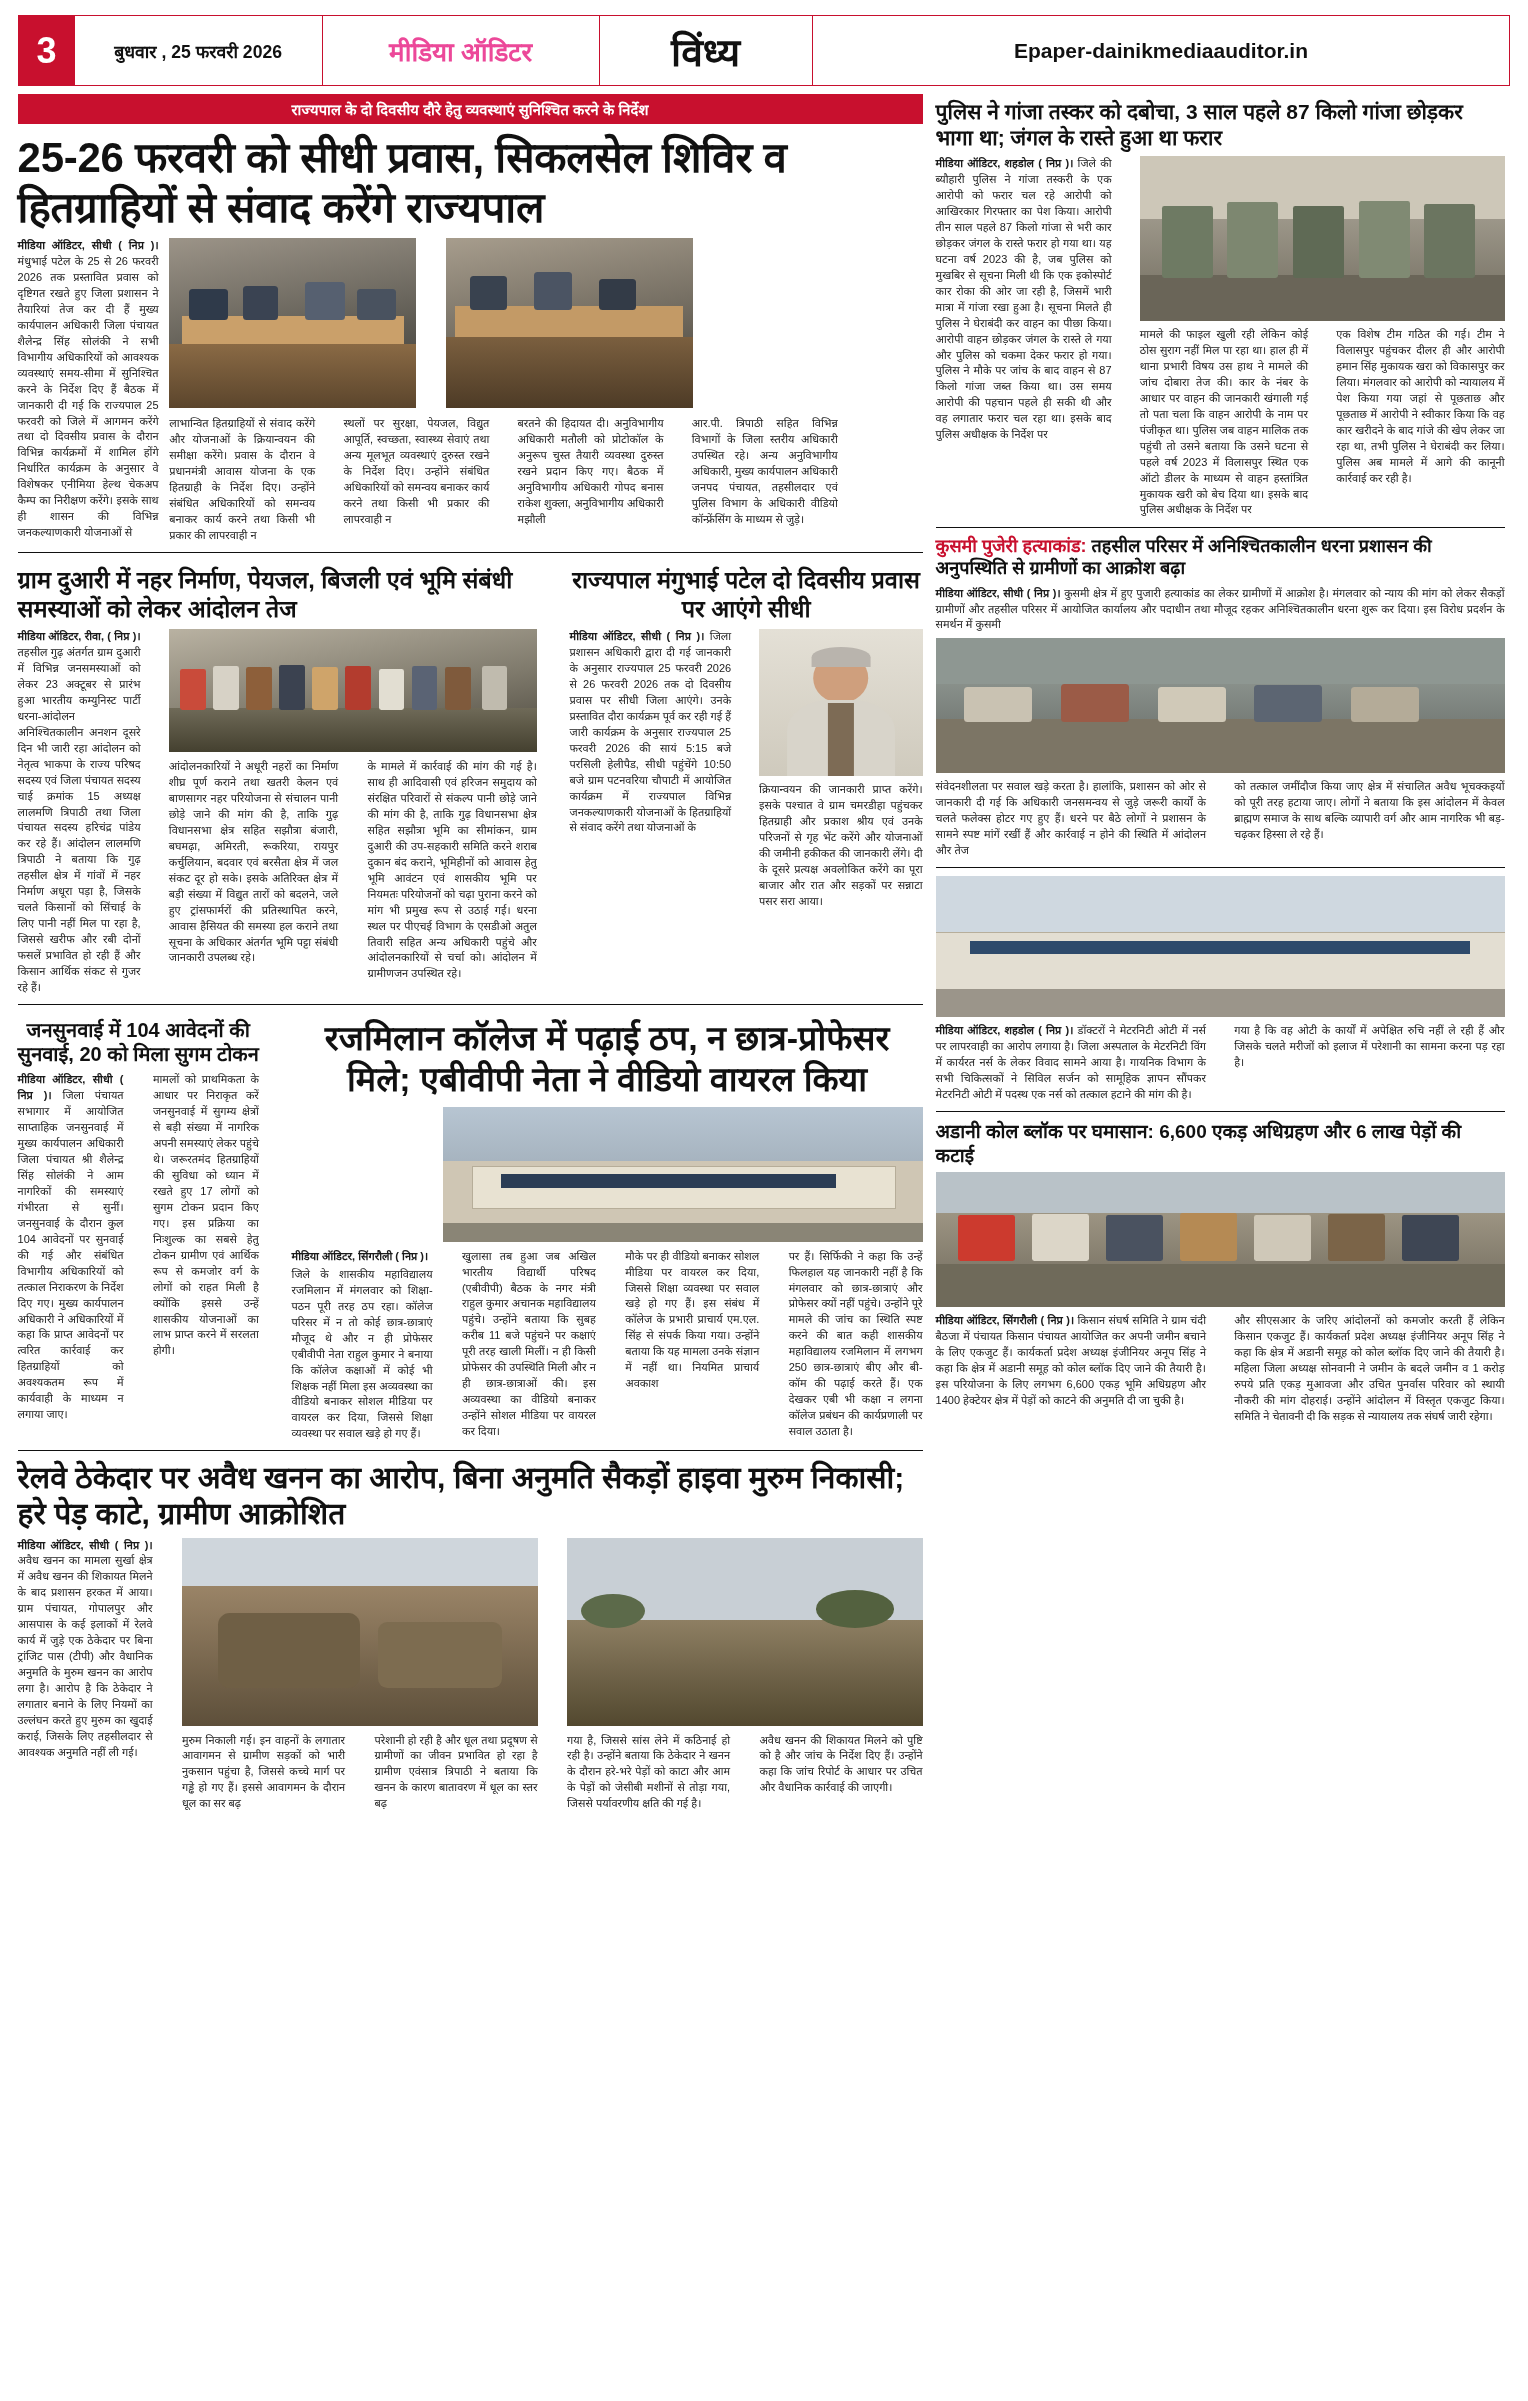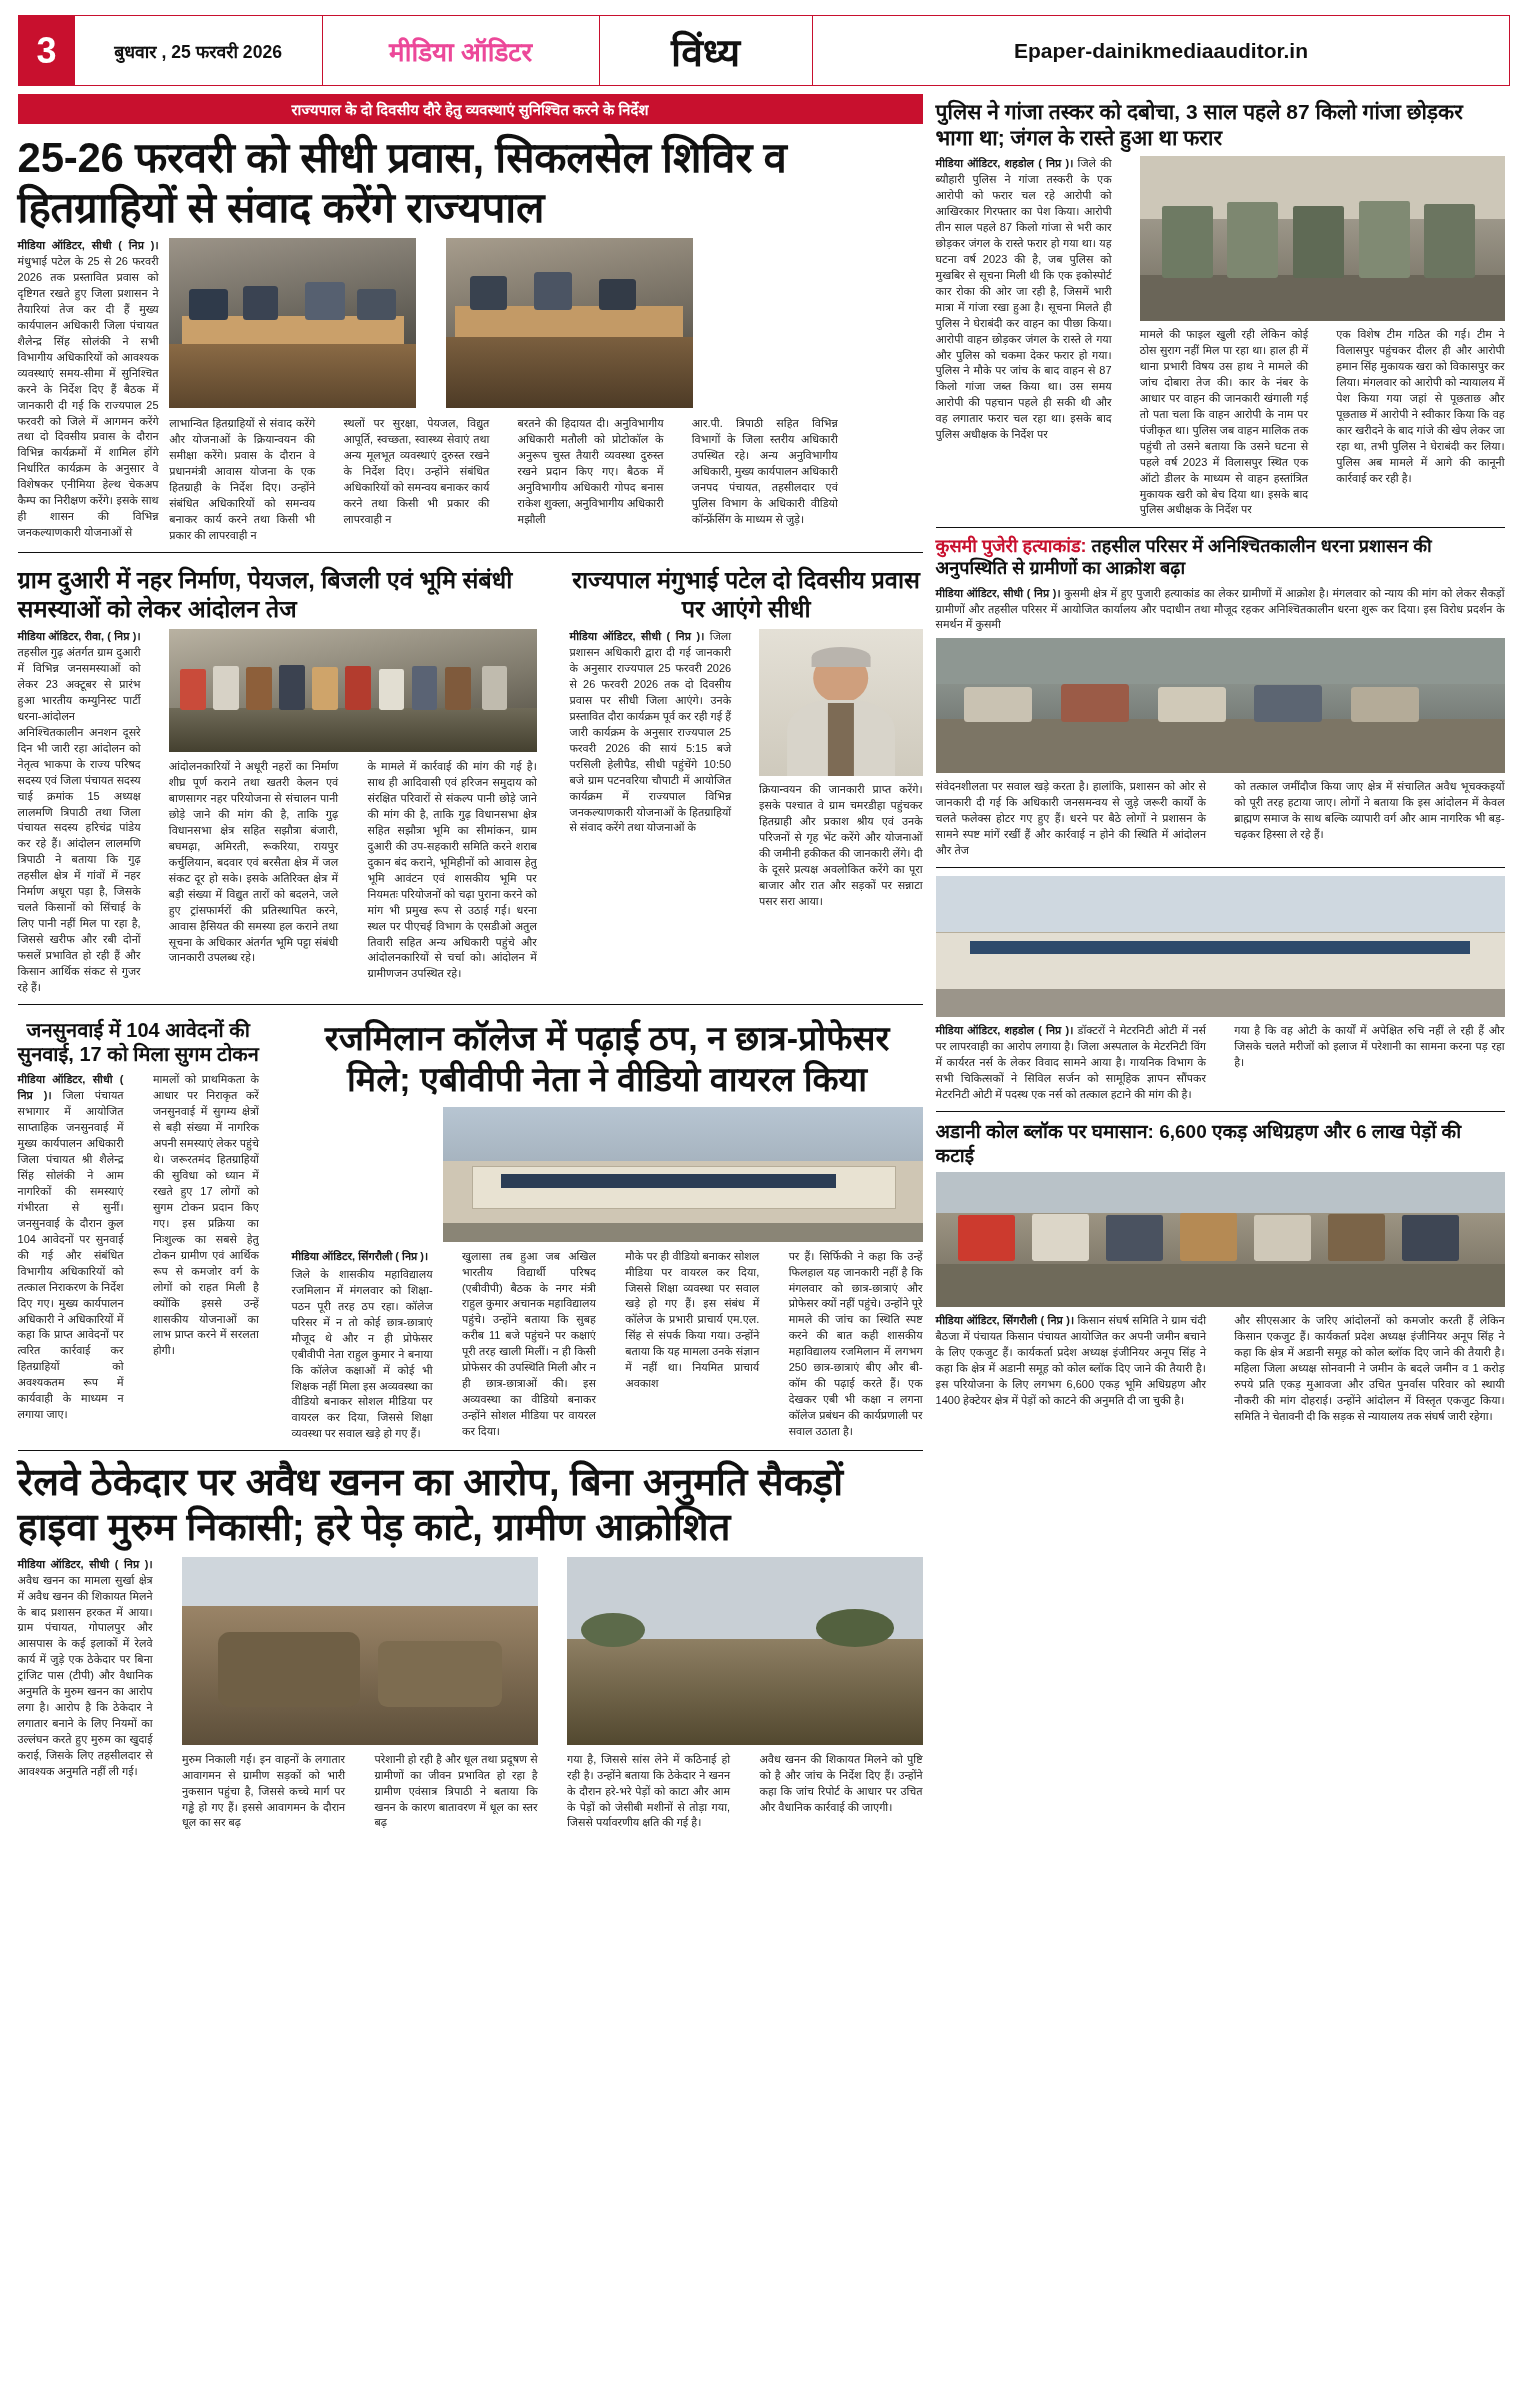--- a/index.html
+++ b/index.html
@@ -146,21 +146,21 @@
               <div class="txt" style="margin-top:5.9px;">क्रियान्वयन की जानकारी प्राप्त करेंगे। इसके पश्चात वे ग्राम चमरडीहा पहुंचकर हितग्राही और प्रकाश श्रीय एवं उनके परिजनों से गृह भेंट करेंगे और योजनाओं की जमीनी हकीकत की जानकारी लेंगे। दी के दूसरे प्रत्यक्ष अवलोकित करेंगे का पूरा बाजार और रात और सड़कों पर सन्नाटा पसर सरा आया।</div>
             </div>
           </div>
         </div>
       </div>
 
       <div class="rule"></div>
 
       <div class="flexrow">
         <div style="width:247px;">
-          <h2 class="hd" style="text-align:center;font-size:20px;">जनसुनवाई में 104 आवेदनों की सुनवाई, 17 को मिला सुगम टोकन</h2>
+          <h2 class="hd" style="text-align:center;font-size:20px;">जनसुनवाई में 104 आवेदनों की सुनवाई, 20 को मिला सुगम टोकन</h2>
           <div class="flexrow">
             <div style="flex:1;" class="txt">
               <span class="byline">मीडिया ऑडिटर, सीधी ( निप्र )।</span>
               <span>जिला पंचायत सभागार में आयोजित साप्ताहिक जनसुनवाई में मुख्य कार्यपालन अधिकारी जिला पंचायत श्री शैलेन्द्र सिंह सोलंकी ने आम नागरिकों की समस्याएं गंभीरता से सुनीं। जनसुनवाई के दौरान कुल 104 आवेदनों पर सुनवाई की गई और संबंधित विभागीय अधिकारियों को तत्काल निराकरण के निर्देश दिए गए। मुख्य कार्यपालन अधिकारी ने अधिकारियों में कहा कि प्राप्त आवेदनों पर त्वरित कार्रवाई कर हितग्राहियों को अवश्यकतम रूप में कार्यवाही के माध्यम न लगाया जाए।</span>
             </div>
             <div style="width:8.2px;"></div>
             <div style="flex:1;" class="txt">मामलों को प्राथमिकता के आधार पर निराकृत करें जनसुनवाई में सुगम्य क्षेत्रों से बड़ी संख्या में नागरिक अपनी समस्याएं लेकर पहुंचे थे। जरूरतमंद हितग्राहियों की सुविधा को ध्यान में रखते हुए 17 लोगों को सुगम टोकन प्रदान किए गए। इस प्रक्रिया का निःशुल्क का सबसे हेतु टोकन ग्रामीण एवं आर्थिक रूप से कमजोर वर्ग के लोगों को राहत मिली है क्योंकि इससे उन्हें शासकीय योजनाओं का लाभ प्राप्त करने में सरलता होगी।</div>
           </div>
         </div>
         <div style="width:11.8px;"></div>
@@ -188,21 +188,21 @@
             <div style="flex:1;" class="txt">मौके पर ही वीडियो बनाकर सोशल मीडिया पर वायरल कर दिया, जिससे शिक्षा व्यवस्था पर सवाल खड़े हो गए हैं। इस संबंध में कॉलेज के प्रभारी प्राचार्य एम.एल. सिंह से संपर्क किया गया। उन्होंने बताया कि यह मामला उनके संज्ञान में नहीं था। नियमित प्राचार्य अवकाश</div>
             <div style="width:8.2px;"></div>
             <div style="flex:1;" class="txt">पर हैं। सिर्फिकी ने कहा कि उन्हें फिलहाल यह जानकारी नहीं है कि मंगलवार को छात्र-छात्राएं और प्रोफेसर क्यों नहीं पहुंचे। उन्होंने पूरे मामले की जांच का स्थिति स्पष्ट करने की बात कही शासकीय महाविद्यालय रजमिलान में लगभग 250 छात्र-छात्राएं बीए और बी-कॉम की पढ़ाई करते हैं। एक देखकर एबी भी कक्षा न लगना कॉलेज प्रबंधन की कार्यप्रणाली पर सवाल उठाता है।</div>
           </div>
         </div>
       </div>
 
       <div class="rule"></div>
 
       <div>
-        <h2 class="hd" style="font-size:38px;line-height:1.2;">रेलवे ठेकेदार पर अवैध खनन का आरोप, बिना अनुमति सैकड़ों हाइवा मुरुम निकासी; हरे पेड़ काटे, ग्रामीण आक्रोशित</h2>
+        <h2 class="hd" style="font-size:30px;line-height:1.2;">रेलवे ठेकेदार पर अवैध खनन का आरोप, बिना अनुमति सैकड़ों हाइवा मुरुम निकासी; हरे पेड़ काटे, ग्रामीण आक्रोशित</h2>
         <div class="flexrow" style="margin-top:5.9px;">
           <div style="width:135px;" class="txt">
             <span class="byline">मीडिया ऑडिटर, सीधी ( निप्र )।</span>
             <span>अवैध खनन का मामला सुर्खा क्षेत्र में अवैध खनन की शिकायत मिलने के बाद प्रशासन हरकत में आया। ग्राम पंचायत, गोपालपुर और आसपास के कई इलाकों में रेलवे कार्य में जुड़े एक ठेकेदार पर बिना ट्रांजिट पास (टीपी) और वैधानिक अनुमति के मुरुम खनन का आरोप लगा है। आरोप है कि ठेकेदार ने लगातार बनाने के लिए नियमों का उल्लंघन करते हुए मुरुम का खुदाई कराई, जिसके लिए तहसीलदार से आवश्यक अनुमति नहीं ली गई।</span>
           </div>
           <div style="width:8.2px;"></div>
           <div style="flex:1;">
             <div class="flexrow">
               <div class="pm" style="flex:1;height:188px;background:linear-gradient(#a59c8c,#6c6354);">
                 <i style="left:0;top:0;width:100%;height:26%;background:#cfd6dc;"></i>

